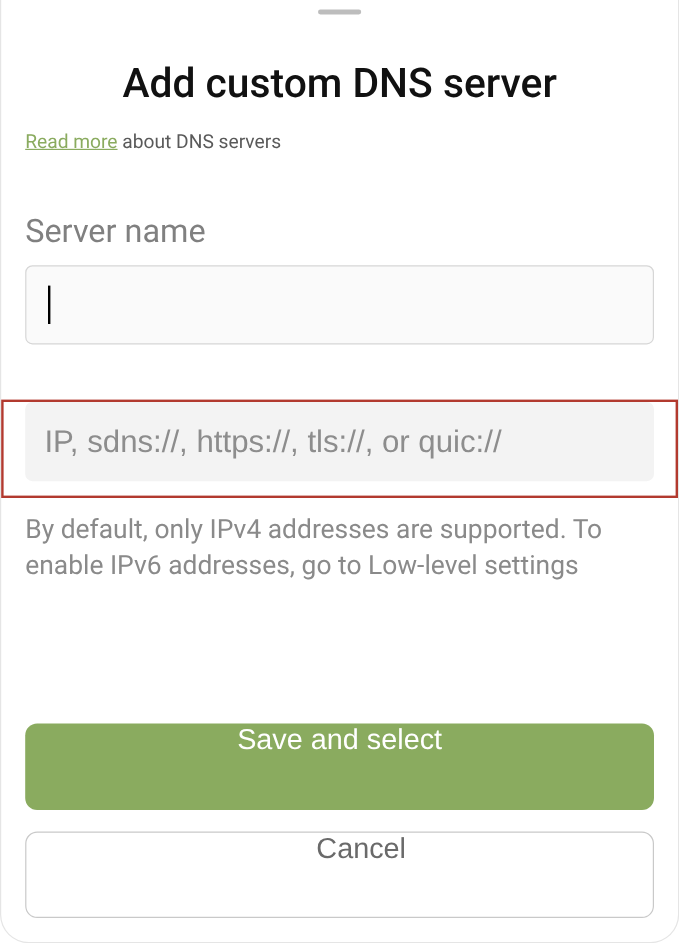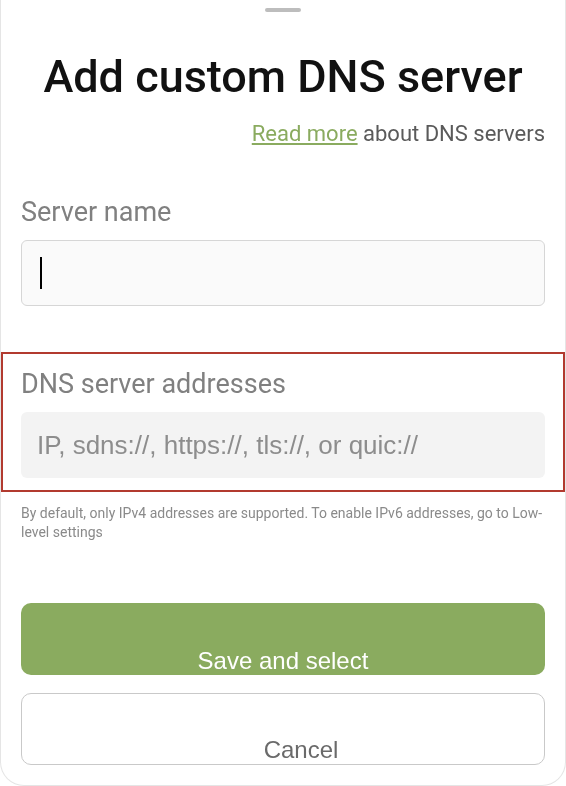--- a/index.html
+++ b/index.html
@@ -30,28 +30,28 @@
       padding-bottom: 24px;
     }
     .grabber {
       width: 36px;
       height: 4px;
       border-radius: 2px;
       background: #bdbdbd;
     }
     .title {
       text-align: center;
-      font-size: 45px;
+      font-size: 34px;
       color: #111;
       font-weight: 500;
       margin-top: 14px;
     }
     .subtitle {
-      text-align: right;
-      font-size: 22px;
+      text-align: left;
+      font-size: 16px;
       color: #5a5a5a;
       margin-top: 18px;
     }
     .subtitle .link {
       color: #8aab5f;
       text-decoration: underline;
     }
     .field-label {
       font-size: 27px;
       color: #808080;
@@ -76,37 +76,37 @@
       background: #f3f3f3;
       font-size: 26px;
       padding: 0 16px;
       color: #a16207;
       outline: none;
     }
     .input-noborder::placeholder {
       color: #8d8d8d;
     }
     .helper {
-      font-size: 14px;
+      font-size: 22px;
       color: #8a8a8a;
       line-height: 1.35;
       margin-top: 12px;
     }
     .buttons {
       margin-top: auto;
       padding-bottom: 20px;
     }
     .btn {
       width: 100%;
       height: 72px;
       border-radius: 10px;
       font-size: 24px;
       cursor: pointer;
       display: flex;
-      align-items: flex-end;
+      align-items: flex-start;
       justify-content: center;
     }
     .btn-primary {
       background: #8aab5f;
       color: #fff;
       border: none;
       margin-bottom: 18px;
     }
     .btn-secondary {
       background: #fff;
@@ -150,21 +150,20 @@
   </p>
 
   <div>
     <div class="field-label">Server name</div>
     <div class="fake-input">
       <span class="caret"></span>
     </div>
   </div>
 
   <div class="highlight-box">
-    <div class="field-label">DNS server addresses</div>
     <input class="input-noborder" type="text" placeholder="IP, sdns://, https://, tls://, or quic://" style="">
   </div>
 
   <p class="helper">By default, only IPv4 addresses are supported. To enable IPv6 addresses, go to Low-level settings</p>
 
   <div class="buttons">
     <button class="btn btn-primary">
       <span>Save and select</span>
     </button>
     <button class="btn btn-secondary">

